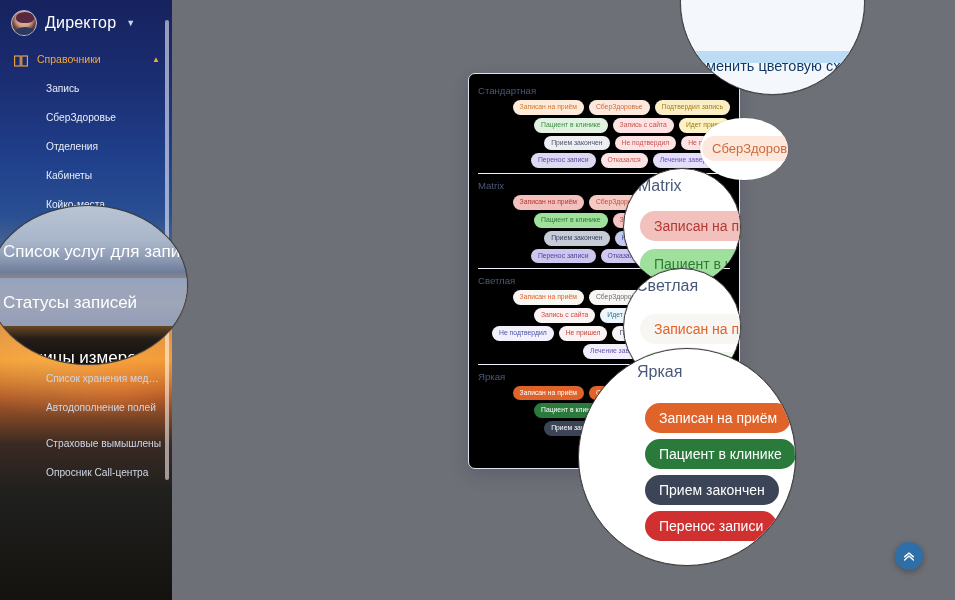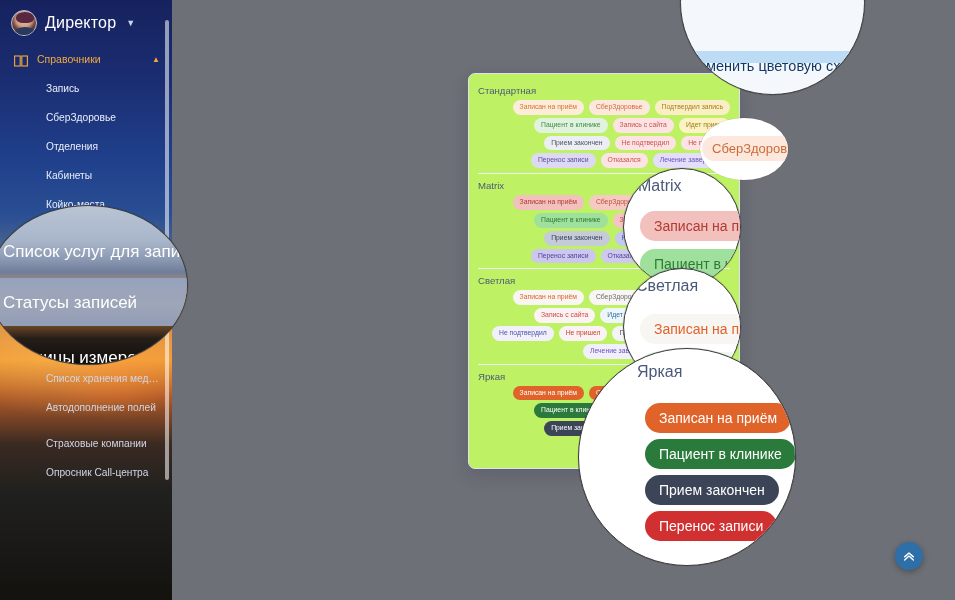--- a/index.html
+++ b/index.html
@@ -134,21 +134,21 @@
   .tbl-row.inactive .c2, .tbl-row.inactive .c3 { color:#8c8f98; }
 
   .mini-chip {
     display:inline-block; font-size:7.6px; padding:3px 7px;
     border-radius:9px; white-space:nowrap;
   }
 
   
   #scheme-panel {
     position:absolute; left:468px; top:73px; width:272px;
-    background:#bef264; border:1px solid #dde3ee; border-radius:7px;
+    background:#000000; border:1px solid #dde3ee; border-radius:7px;
     box-shadow: 0 6px 18px rgba(20,30,60,.18);
     padding:8px 9px 9px 9px; overflow:hidden; z-index:6;
   }
   .scheme-block { padding:3px 0 5px 0; }
   .scheme-block + .scheme-block { border-top:1px solid #eef1f7; padding-top:6px; }
   .scheme-name { font-size:9.6px; color:#4b5a78; margin-bottom:4px; }
   .chip-wrap { display:flex; flex-wrap:wrap; gap:3px 5px; justify-content:flex-end; }
   .chip {
     display:inline-block; font-size:6.8px; line-height:1;
     padding:4px 7px; border-radius:9px; white-space:nowrap;
@@ -211,21 +211,21 @@
   <div class="nav-item">Кабинеты</div>
   <div class="nav-item">Койко-места</div>
   <div class="nav-item">Список услуг для записи</div>
   <div class="nav-item active-hl">Статусы записей</div>
   <div class="nav-item">Единицы измерения</div>
   <div class="nav-item dim">Виды аллергии</div>
   <div class="nav-item dim">Список тегов</div>
   <div class="nav-item dim">Список хранения медкарт</div>
   <div class="nav-item dim">Автодополнение полей</div>
   <div class="nav-gap"></div>
-  <div class="nav-item dim">Страховые компании</div>
+  <div class="nav-item dim">Страховые вымышлены</div>
   <div class="nav-item dim">Опросник Call-центра</div>
 
   <div class="side-scroll"></div>
 </aside>
 
 <div id="app-bg"></div>
 
 <div id="content-card">
 
   <div class="disclaimer">Все события и персонажи вымышлены, любые совпадения с реальными людьми случайны.</div>

